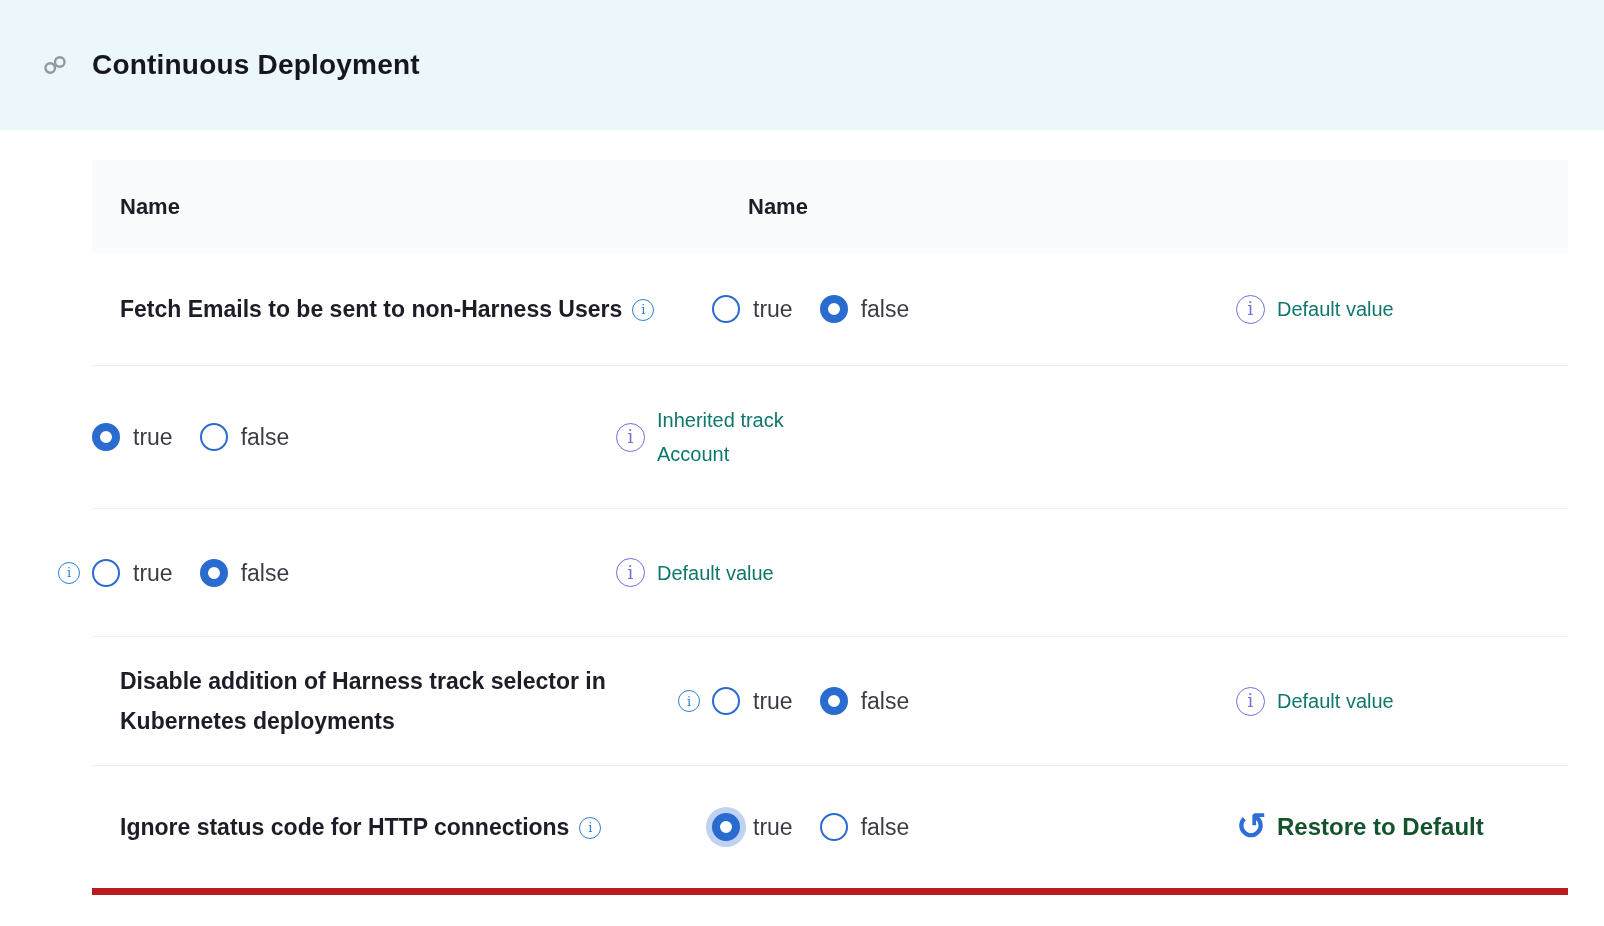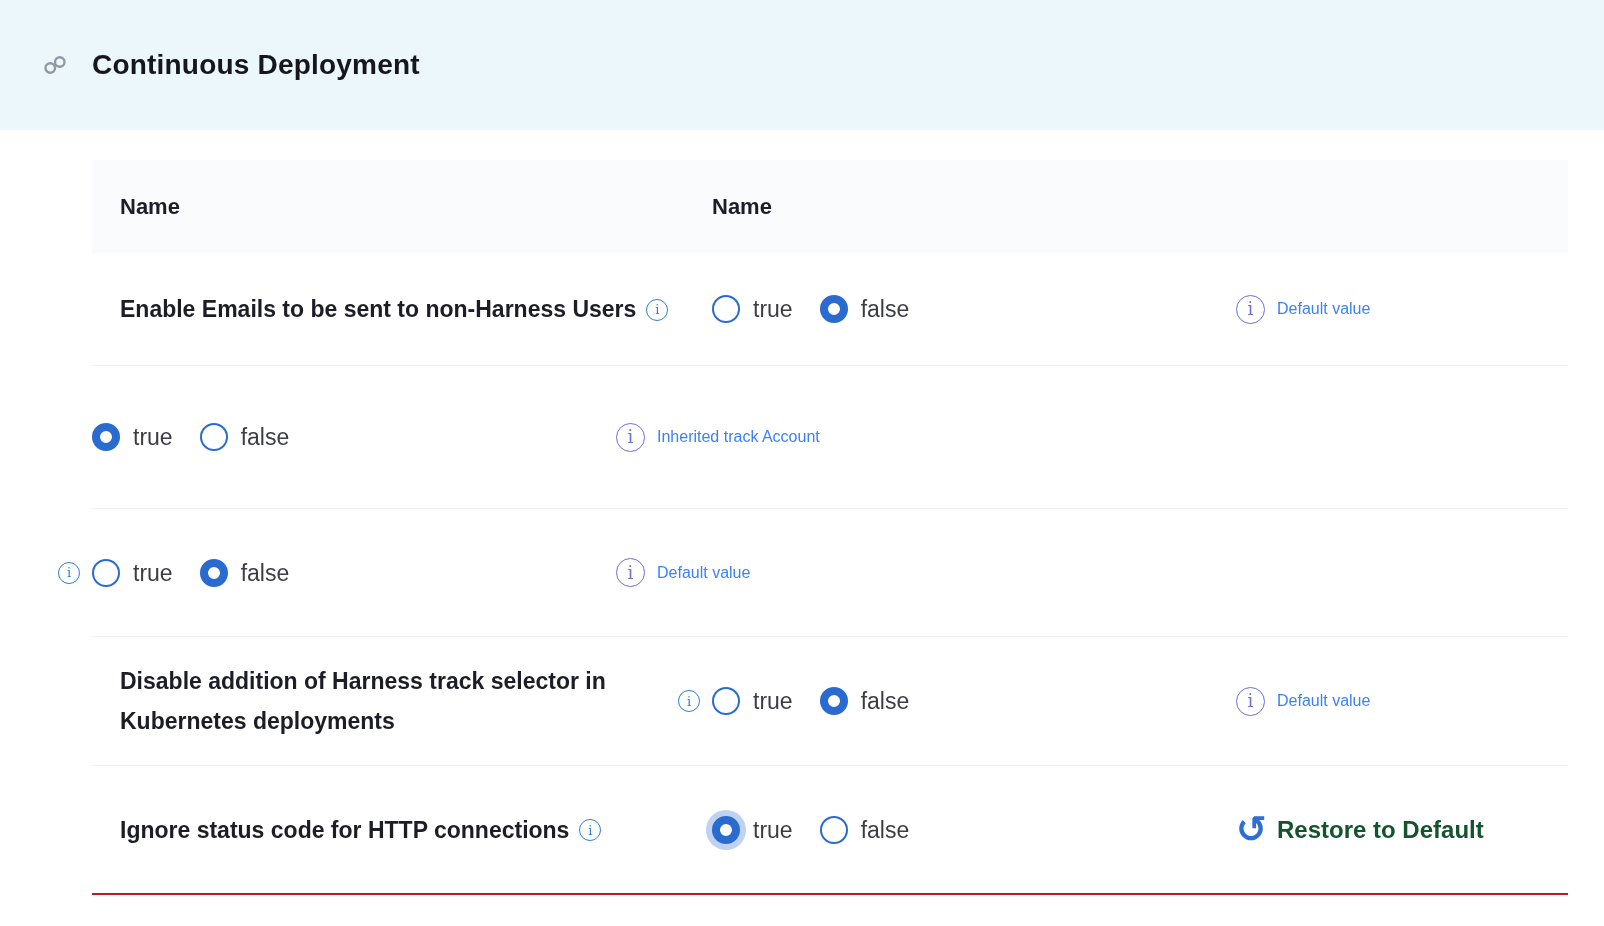--- a/index.html
+++ b/index.html
@@ -24,35 +24,35 @@
   }
 
   
   .settings-table {
     margin: 30px 36px 0 92px;
     width: 1476px;
   }
   .thead {
     height: 93px;
     background: #fafbfd;
-    display: flex; align-items: center;
+    display: flex; align-items: center; gap: 36px;
   }
   .col-head {
     font-size: 22px; font-weight: 700; color: #1d1d28;
   }
   .row {
     display: flex; align-items: center;
     border-bottom: 1px solid #eef0f4;
     background: #ffffff;
   }
   .row:nth-of-type(2) { height: 113px; }
   .row:nth-of-type(3) { height: 143px; }
   .row:nth-of-type(4) { height: 128px; }
   .row:nth-of-type(5) { height: 129px; }
-  .row:nth-of-type(6) { height: 129px; border-bottom: 2px solid #b91c1c; }
+  .row:nth-of-type(6) { height: 129px; border-bottom: 7px solid #b91c1c; }
 
   .name-cell {
     flex: 0 0 620px;
     padding-left: 28px;
   }
   .setting-name {
     font-size: 23px; font-weight: 600; color: #1d1d28;
     line-height: 40px;
   }
   .name-wrap { max-width: 560px; }
@@ -108,21 +108,21 @@
     display: inline-flex; align-items: center; justify-content: center;
     width: 29px; height: 29px; border-radius: 50%;
     border: 1.7px solid #6b70dc; color: #6b70dc;
     font-family: "DejaVu Serif", serif;
     font-size: 18px; line-height: 1;
     flex: 0 0 auto;
     cursor: pointer;
   }
   .status-text {
     margin-left: 12px;
-    font-size: 16px; color: #3b82f6; font-weight: 400;
+    font-size: 20px; color: #0f766e; font-weight: 400;
     line-height: 34px;
   }
   .row:nth-of-type(3) .status-text { max-width: 195px; }
 
   .restore-btn {
     display: inline-flex; align-items: center;
     cursor: pointer; background: none; border: none; padding: 0;
   }
   .restore-icon {
     font-size: 37px; line-height: 28px; color: #2e6fd6; font-weight: 700;
@@ -155,21 +155,21 @@
     </div>
     <div class="value-cell">
       <span class="col-head">Name</span>
     </div>
     <div class="status-cell"></div>
   </div>
 
   <div class="row">
     <div class="name-cell">
       <div class="name-wrap">
-        <span class="setting-name">Enable Emails to be sent to non-Harness Users</span><span class="info-icon">i</span>
+        <span class="setting-name">Fetch Emails to be sent to non-Harness Users</span><span class="info-icon">i</span>
       </div>
     </div>
     <div class="value-cell">
       <span class="radio-item">
         <span class="radio"></span>
         <span class="radio-label">true</span>
       </span>
       <span class="radio-item">
         <span class="radio checked"></span>
         <span class="radio-label">false</span>

